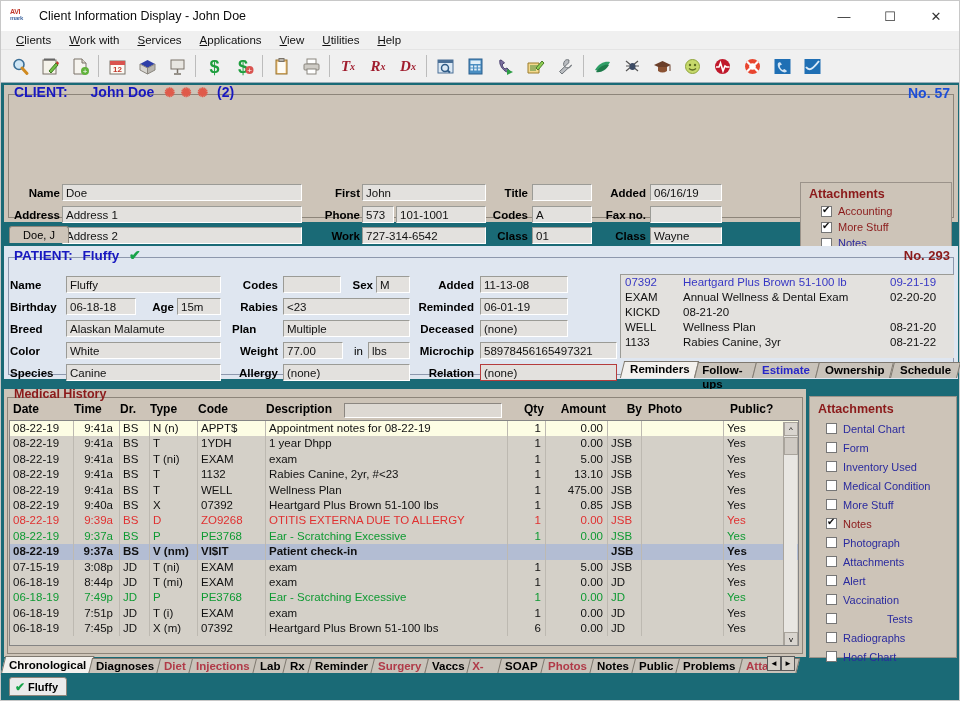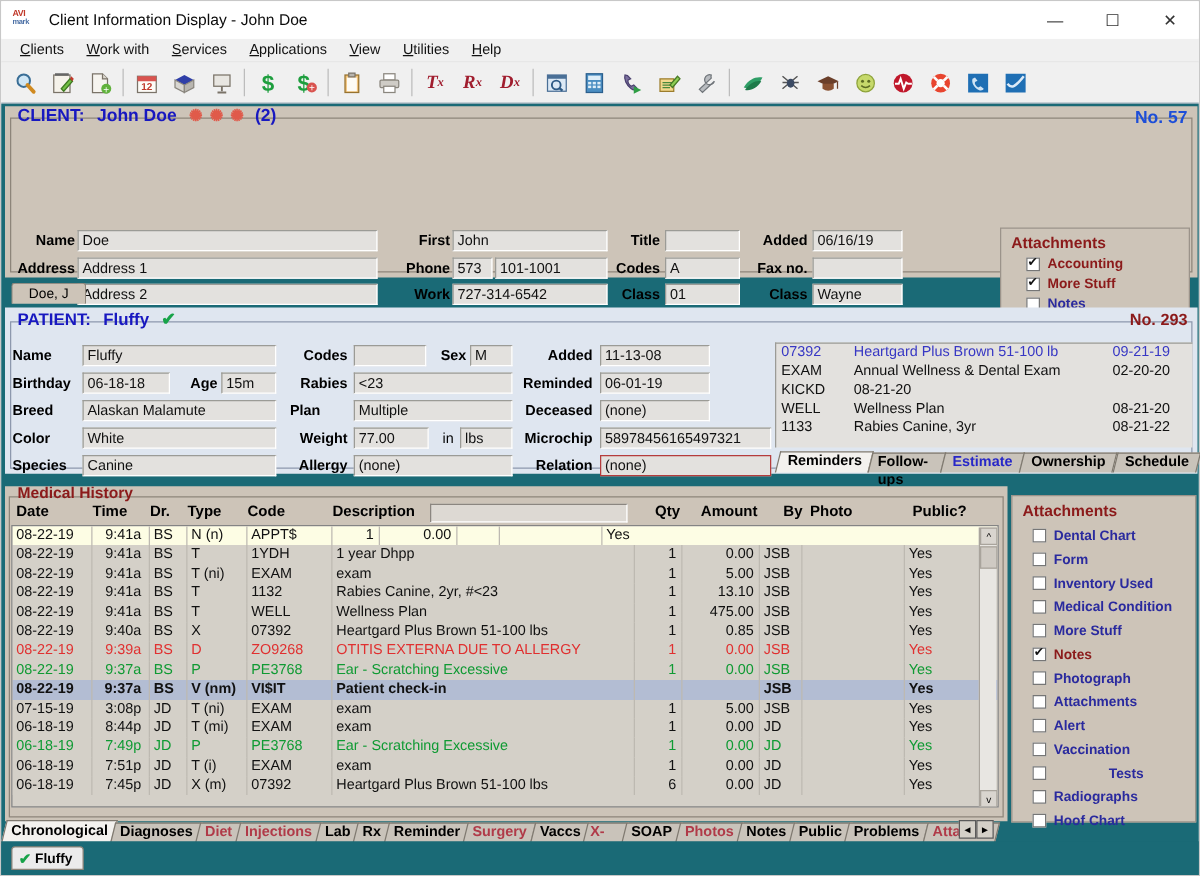--- a/index.html
+++ b/index.html
@@ -46,21 +46,21 @@
   .cp-title { position:absolute; left:10px; top:-1px; font-size:14px; font-weight:bold; color:#1818c0; }
   .floret { color:#e05a4a; font-size:13px; letter-spacing:1px; }
   .cp-no { position:absolute; right:8px; top:0px; font-size:14px; font-weight:bold; color:#1d4ed8; }
   .cp-frame { position:absolute; left:4px; top:9px; width:946px; height:124px; border:1px solid #8d857a; border-top:1px solid #8d857a; }
 
   .att-box { position:absolute; border:1px solid #9b938a; background:#cdc4b8; }
   .att-title { font-size:12.5px; font-weight:bold; color:#8b1a1a; }
   .cbrow { display:flex; align-items:center; height:16px; }
   .cbx { width:11px; height:11px; background:#fff; border:1px solid #767676; margin-right:6px; position:relative; flex:none; }
   .cbx.on:after { content:"✔"; position:absolute; left:0px; top:-3px; font-size:10px; color:#111; }
-  .cblabel { font-size:11px; font-weight:bold;text-align:right; }
+  .cblabel { font-size:11px; font-weight:normal;text-align:right; }
   .cb-blue { color:#2a2a9e; }
   .cb-red { color:#8b1a1a; }
 
   
   .clienttab { position:absolute; left:8px; top:225px; width:60px; height:17px; background:#cdc4b8;
      border:1px solid #8d857a; border-bottom:none; border-radius:3px 3px 0 0; font-size:11px;
      display:flex; align-items:center; justify-content:center; }
 
   
   .patientpanel { position:absolute; left:3px; top:245px; width:954px; height:133px; background:#dfe6f0; }
@@ -331,21 +331,21 @@
         </svg>
       </div>
   </div>
 
   <div style="position:absolute;left:0;top:82px;width:958px;height:617px;background:#1a6a76;"></div>
 
   <div class="clientpanel">
     <div class="cp-frame"></div>
     <div class="cp-title">
       <span>CLIENT:</span>
-      <span style="margin-left:6px">John Doe</span>
+      <span style="margin-left:19px">John Doe</span>
       <span class="floret" style="margin-left:6px">✺ ✺ ✺</span>
       <span style="margin-left:4px">(2)</span>
     </div>
     <div class="cp-no">No. 57</div>
 
     <div class="lbl" style="position:absolute;left:8px;top:102px;width:48px;">Name</div>
     <div class="fld" style="position:absolute;left:58px;top:99px;width:240px;">Doe</div>
 
     <div class="lbl" style="position:absolute;left:8px;top:124px;width:48px;">Address</div>
     <div class="fld" style="position:absolute;left:58px;top:121px;width:240px;">Address 1</div>
@@ -551,20 +551,21 @@
     </div>
 
     <div class="grid">
       <div id="gridrows">
           <div class="grow alt">
             <div class="gc c-date">08-22-19</div>
             <div class="gc c-time">9:41a</div>
             <div class="gc c-dr">BS</div>
             <div class="gc c-type">N (n)</div>
             <div class="gc c-code">APPT$</div>
+            <div class="gc c-desc">Appointment notes for 08-22-19</div>
             <div class="gc c-qty n">1</div>
             <div class="gc c-amt n">0.00</div>
             <div class="gc c-by"></div>
             <div class="gc c-photo"></div>
             <div class="gc c-pub nb">Yes</div>
           </div>
           <div class="grow ">
             <div class="gc c-date">08-22-19</div>
             <div class="gc c-time">9:41a</div>
             <div class="gc c-dr">BS</div>

